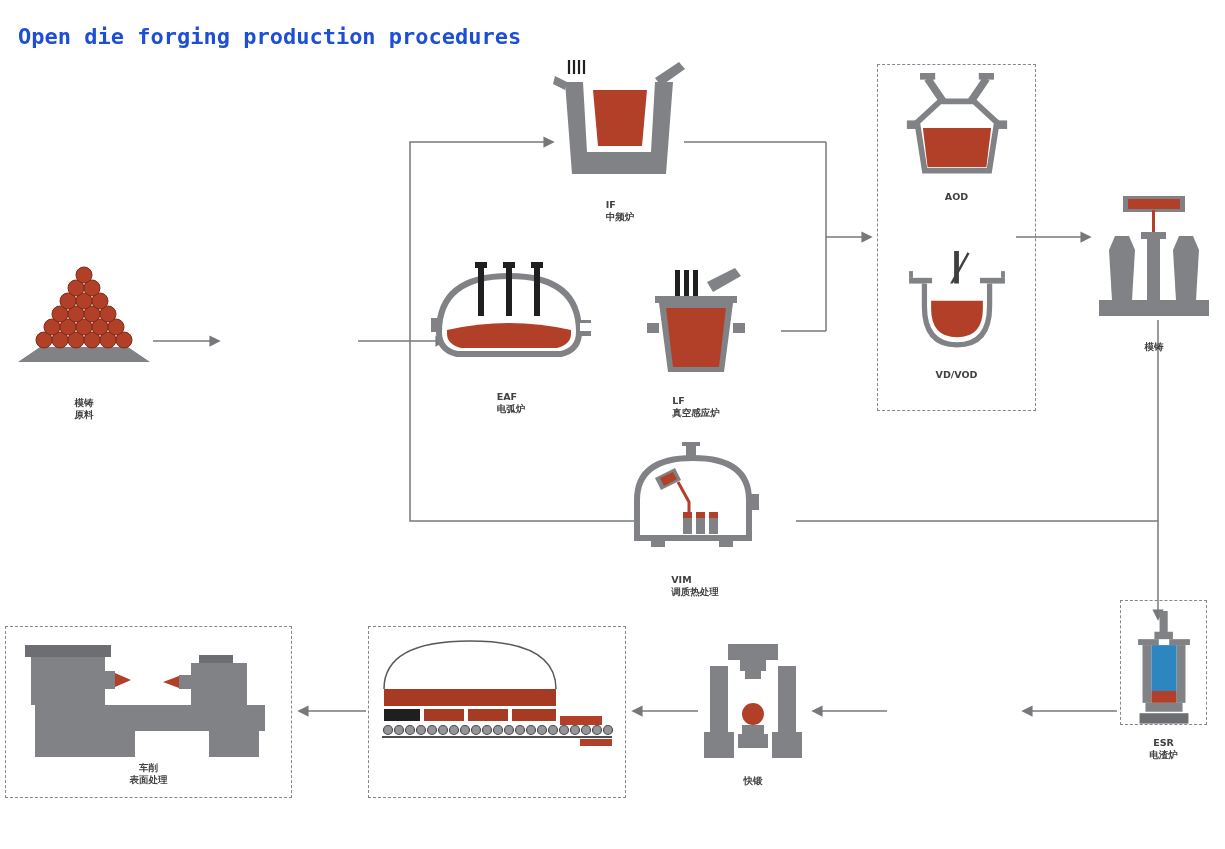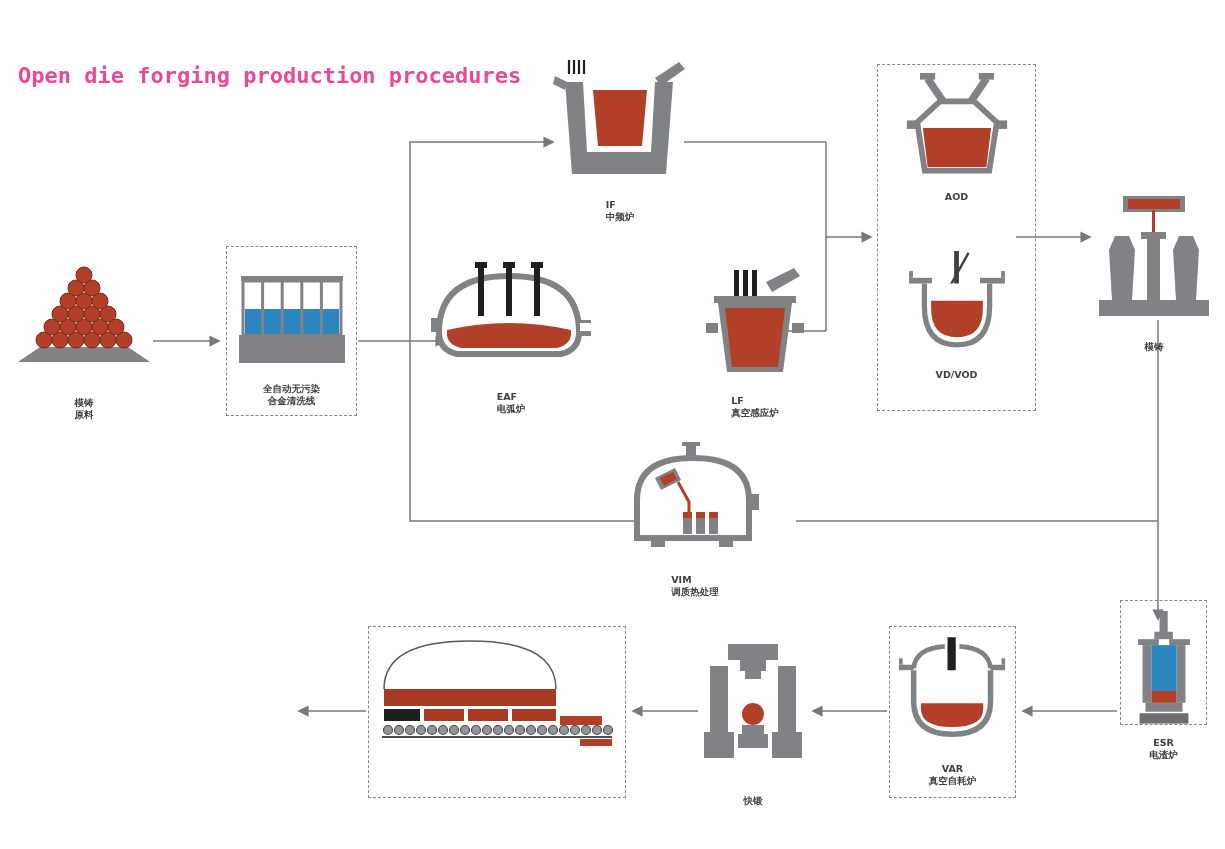--- a/index.html
+++ b/index.html
@@ -5,23 +5,22 @@
   * { margin:0; padding:0; box-sizing:border-box; }
   html,body { background:#ffffff; }
   body {
     width:1225px; height:849px; position:relative; overflow:hidden;
     font-family:"DejaVu Sans", sans-serif;
   }
   .canvas { position:absolute; left:0; top:0; width:1225px; height:849px; }
   .title {
     position:absolute; left:18px; top:24px;
     font-family:"DejaVu Sans Mono", monospace;
-    font-weight:bold; font-size:22px; color:#ec4899; letter-spacing:0px;
+    font-weight:bold; font-size:22px; color:#1d4ed8; letter-spacing:0px;
     white-space:nowrap;
-    margin-top:39px;
   }
   .wires { position:absolute; left:0; top:0; pointer-events:none; }
   .node { position:absolute; display:flex; flex-direction:column; align-items:center; }
   .box  { position:absolute; border:1px dashed #85878a; }
   .lbl  { margin-top:17px; text-align:left; font-size:9.5px; font-weight:bold;
           color:#414042; line-height:1.3; white-space:nowrap; }
   .abs-lbl { position:absolute; left:0; right:0; text-align:center; font-size:9.5px;
              font-weight:bold; color:#414042; line-height:1.3; white-space:nowrap; }
   .ic { position:absolute; left:50%; transform:translateX(-50%); }
 </style>
@@ -83,38 +82,20 @@
           <circle cx="76" cy="24" r="8"></circle>
         <circle cx="68" cy="11" r="8"></circle>
       </g>
     </svg>
     <div class="lbl">
       <div>模铸</div>
       <div>原料</div>
     </div>
   </div>
 
-  <div class="box" style="left:226px; top:246px; width:131px; height:170px;">
-    <svg class="ic" style="top:18px;" width="114" height="102" viewBox="0 0 114 102">
-      <rect x="4" y="70" width="106" height="28" fill="#808285"></rect>
-      <rect x="6" y="11" width="102" height="5" fill="#808285"></rect>
-      <rect x="8" y="16" width="98" height="54" fill="#ffffff" stroke="#808285" stroke-width="3"></rect>
-      <rect x="10" y="44" width="94" height="25" fill="#2e86c1"></rect>
-      <g stroke="#808285" stroke-width="3">
-        <line x1="27.6" y1="17" x2="27.6" y2="69"></line>
-        <line x1="47.2" y1="17" x2="47.2" y2="69"></line>
-        <line x1="66.8" y1="17" x2="66.8" y2="69"></line>
-        <line x1="86.4" y1="17" x2="86.4" y2="69"></line>
-      </g>
-    </svg>
-    <div class="abs-lbl" style="top:136px;">
-      <div>全自动无污染</div>
-      <div>合金清洗线</div>
-    </div>
-  </div>
 
   <div class="node" style="left:550px; top:60px; width:140px;">
     <svg width="134" height="122" viewBox="0 0 134 122">
       <g stroke="#1f1f1f" stroke-width="2.2">
         <line x1="16" y1="0" x2="16" y2="14"></line>
           <line x1="21" y1="0" x2="21" y2="14"></line>
         <line x1="26" y1="0" x2="26" y2="14"></line>
           <line x1="31" y1="0" x2="31" y2="14"></line>
       </g>
       <polygon points="2,16 14,22 12,30 0,24" fill="#808285"></polygon>
@@ -143,21 +124,21 @@
       </g>
       <rect x="146" y="58" width="14" height="16" fill="#808285"></rect>
       <rect x="149" y="61" width="11" height="8" fill="#ffffff"></rect>
     </svg>
     <div class="lbl">
       <div>EAF</div>
       <div>电弧炉</div>
     </div>
   </div>
 
-  <div class="node" style="left:704px; top:268px; width:102px;">
+  <div class="node" style="left:645px; top:268px; width:102px;">
     <svg width="102" height="110" viewBox="0 0 102 110">
       <g fill="#1f1f1f">
         <rect x="30" y="2" width="5" height="28"></rect>
           <rect x="39" y="2" width="5" height="28"></rect>
           <rect x="48" y="2" width="5" height="28"></rect>
       </g>
       <polygon points="62,14 90,0 96,8 68,24" fill="#808285"></polygon>
       <g fill="#b23f27">
           <circle cx="60" cy="36" r="3"></circle>
           <circle cx="68" cy="34" r="3"></circle>
@@ -262,39 +243,22 @@
       <rect x="22" y="108" width="34" height="16" fill="#b23f27"></rect>
       <rect x="14" y="124" width="50" height="12" fill="#808285"></rect>
       <rect x="6" y="138" width="66" height="14" fill="#6d6e71"></rect>
     </svg>
     <div class="abs-lbl" style="top:136px;">
       <div>ESR</div>
       <div>电渣炉</div>
     </div>
   </div>
 
-  <div class="box" style="left:889px; top:626px; width:127px; height:172px;">
-    <svg class="ic" style="top:10px;" width="108" height="114" viewBox="0 0 118 124">
-      <rect x="53" y="0" width="9" height="60" fill="#1f1f1f"></rect>
-      <path d="M16,34 Q18,12 50,10" stroke="#808285" stroke-width="5" fill="none"></path>
-      <path d="M66,10 Q98,12 100,34" stroke="#808285" stroke-width="5" fill="none"></path>
-      <rect x="0" y="30" width="16" height="6" fill="#808285"></rect>
-        <rect x="0" y="23" width="4" height="7" fill="#808285"></rect>
-      <rect x="100" y="30" width="16" height="6" fill="#808285"></rect>
-        <rect x="112" y="23" width="4" height="7" fill="#808285"></rect>
-      <path d="M16,36 L16,70 Q16,106 58,106 Q100,106 100,70 L100,36" fill="#ffffff" stroke="#808285" stroke-width="6"></path>
-      <path d="M24,72 L92,72 L92,78 Q92,98 58,98 Q24,98 24,78 Z" fill="#b23f27"></path>
-    </svg>
-    <div class="abs-lbl" style="top:136px;">
-      <div>VAR</div>
-      <div>真空自耗炉</div>
-    </div>
-  </div>
-
-  <div class="node" style="left:700px; top:644px; width:106px;gap:20px;">
+
+  <div class="node" style="left:700px; top:644px; width:106px;">
     <svg width="106" height="114" viewBox="0 0 106 114">
       <rect x="28" y="0" width="50" height="16" fill="#808285"></rect>
       <rect x="40" y="16" width="26" height="11" fill="#808285"></rect>
       <rect x="45" y="27" width="16" height="8" fill="#808285"></rect>
       <rect x="10" y="22" width="18" height="66" fill="#808285"></rect>
       <rect x="78" y="22" width="18" height="66" fill="#808285"></rect>
       <circle cx="53" cy="70" r="11" fill="#b23f27"></circle>
       <rect x="42" y="81" width="22" height="9" fill="#808285"></rect>
       <rect x="38" y="90" width="30" height="14" fill="#808285"></rect>
       <rect x="4" y="88" width="30" height="26" fill="#808285"></rect>
@@ -335,14 +299,33 @@
           <circle cx="199" cy="93" r="4.5"></circle>
           <circle cx="210" cy="93" r="4.5"></circle>
           <circle cx="221" cy="93" r="4.5"></circle>
         <circle cx="232" cy="93" r="4.5"></circle>
       </g>
       <line x1="6" y1="100" x2="236" y2="100" stroke="#4d4d4f" stroke-width="2"></line>
       <rect x="204" y="102" width="32" height="7" fill="#b23f27"></rect>
     </svg>
   </div>
 
+  <div class="box" style="left:5px; top:626px; width:287px; height:172px;">
+    <svg class="ic" style="top:12px;" width="272" height="120" viewBox="0 0 272 120">
+      <rect x="12" y="6" width="86" height="12" fill="#6d6e71"></rect>
+      <rect x="18" y="18" width="74" height="48" fill="#808285"></rect>
+      <rect x="92" y="32" width="10" height="18" fill="#808285"></rect>
+      <polygon points="102,34 118,41 102,48" fill="#b23f27"></polygon>
+      <rect x="186" y="16" width="34" height="8" fill="#6d6e71"></rect>
+      <rect x="178" y="24" width="56" height="42" fill="#808285"></rect>
+      <rect x="166" y="36" width="14" height="14" fill="#808285"></rect>
+      <polygon points="166,37 150,43 166,49" fill="#b23f27"></polygon>
+      <rect x="22" y="66" width="230" height="26" fill="#808285"></rect>
+      <rect x="22" y="92" width="100" height="26" fill="#808285"></rect>
+      <rect x="196" y="92" width="50" height="26" fill="#808285"></rect>
+    </svg>
+    <div class="abs-lbl" style="top:135px;">
+      <div>车削</div>
+      <div>表面处理</div>
+    </div>
+  </div>
 
 </div>
 
 </body></html>

